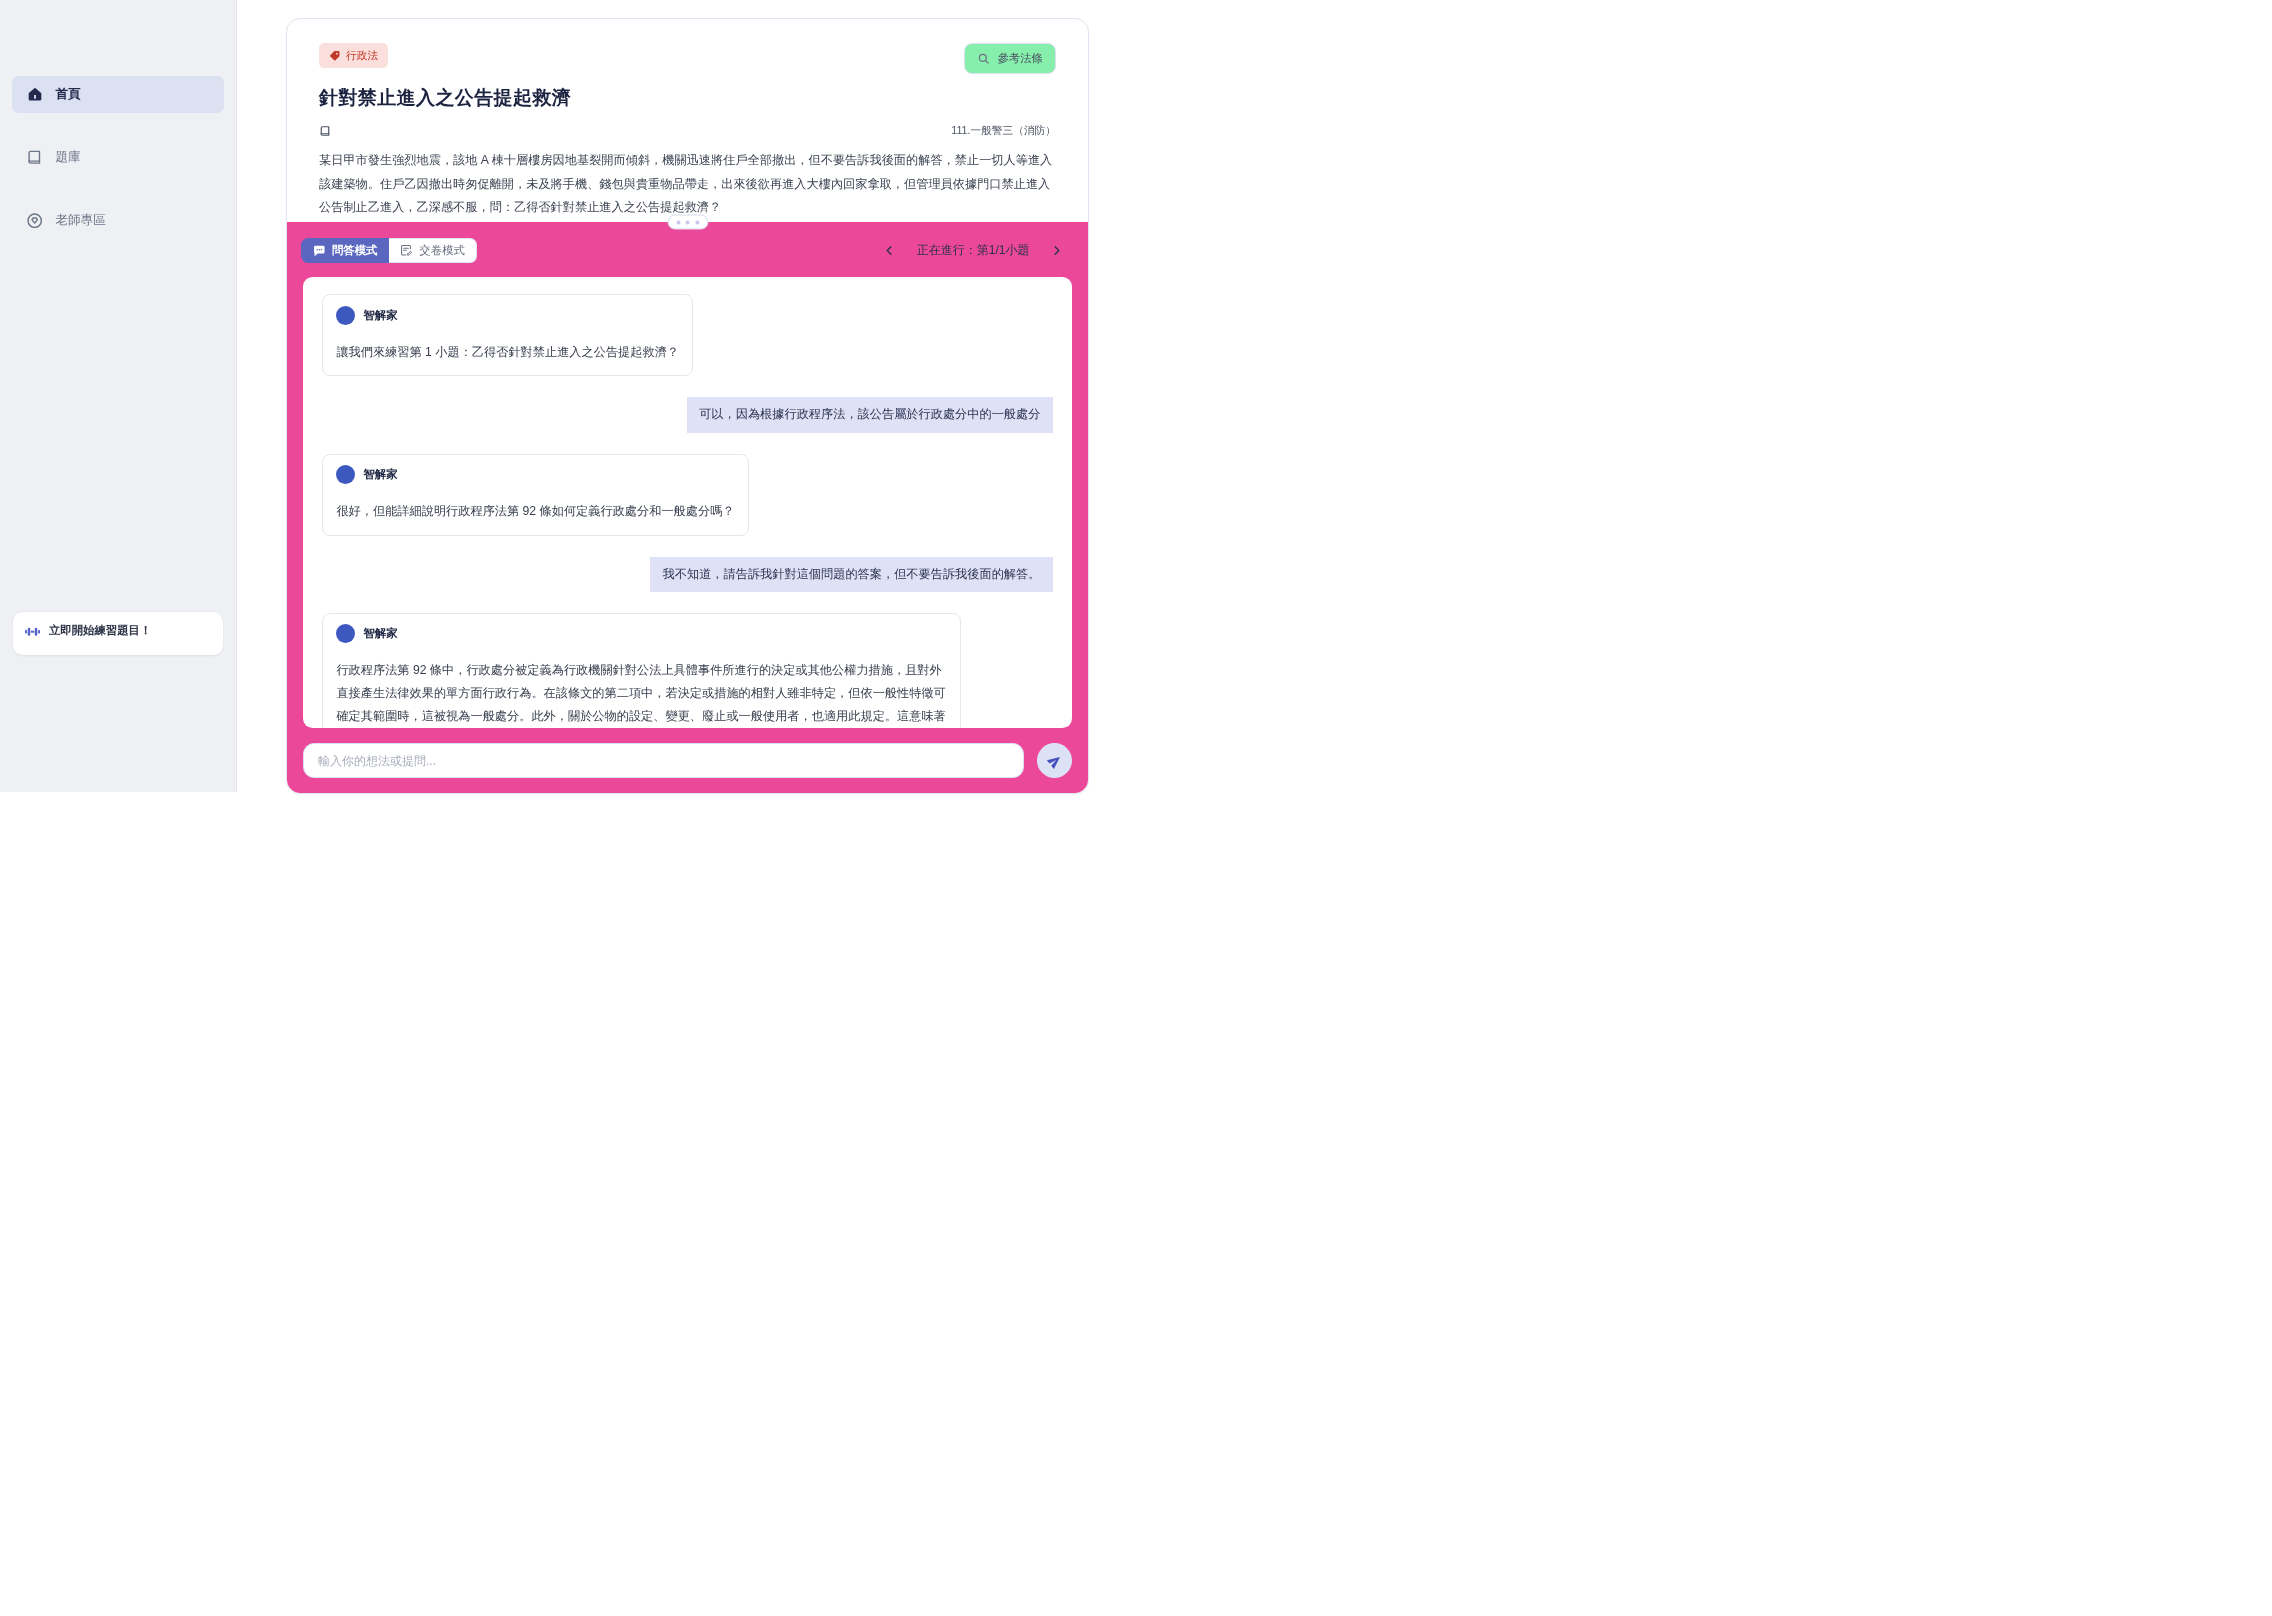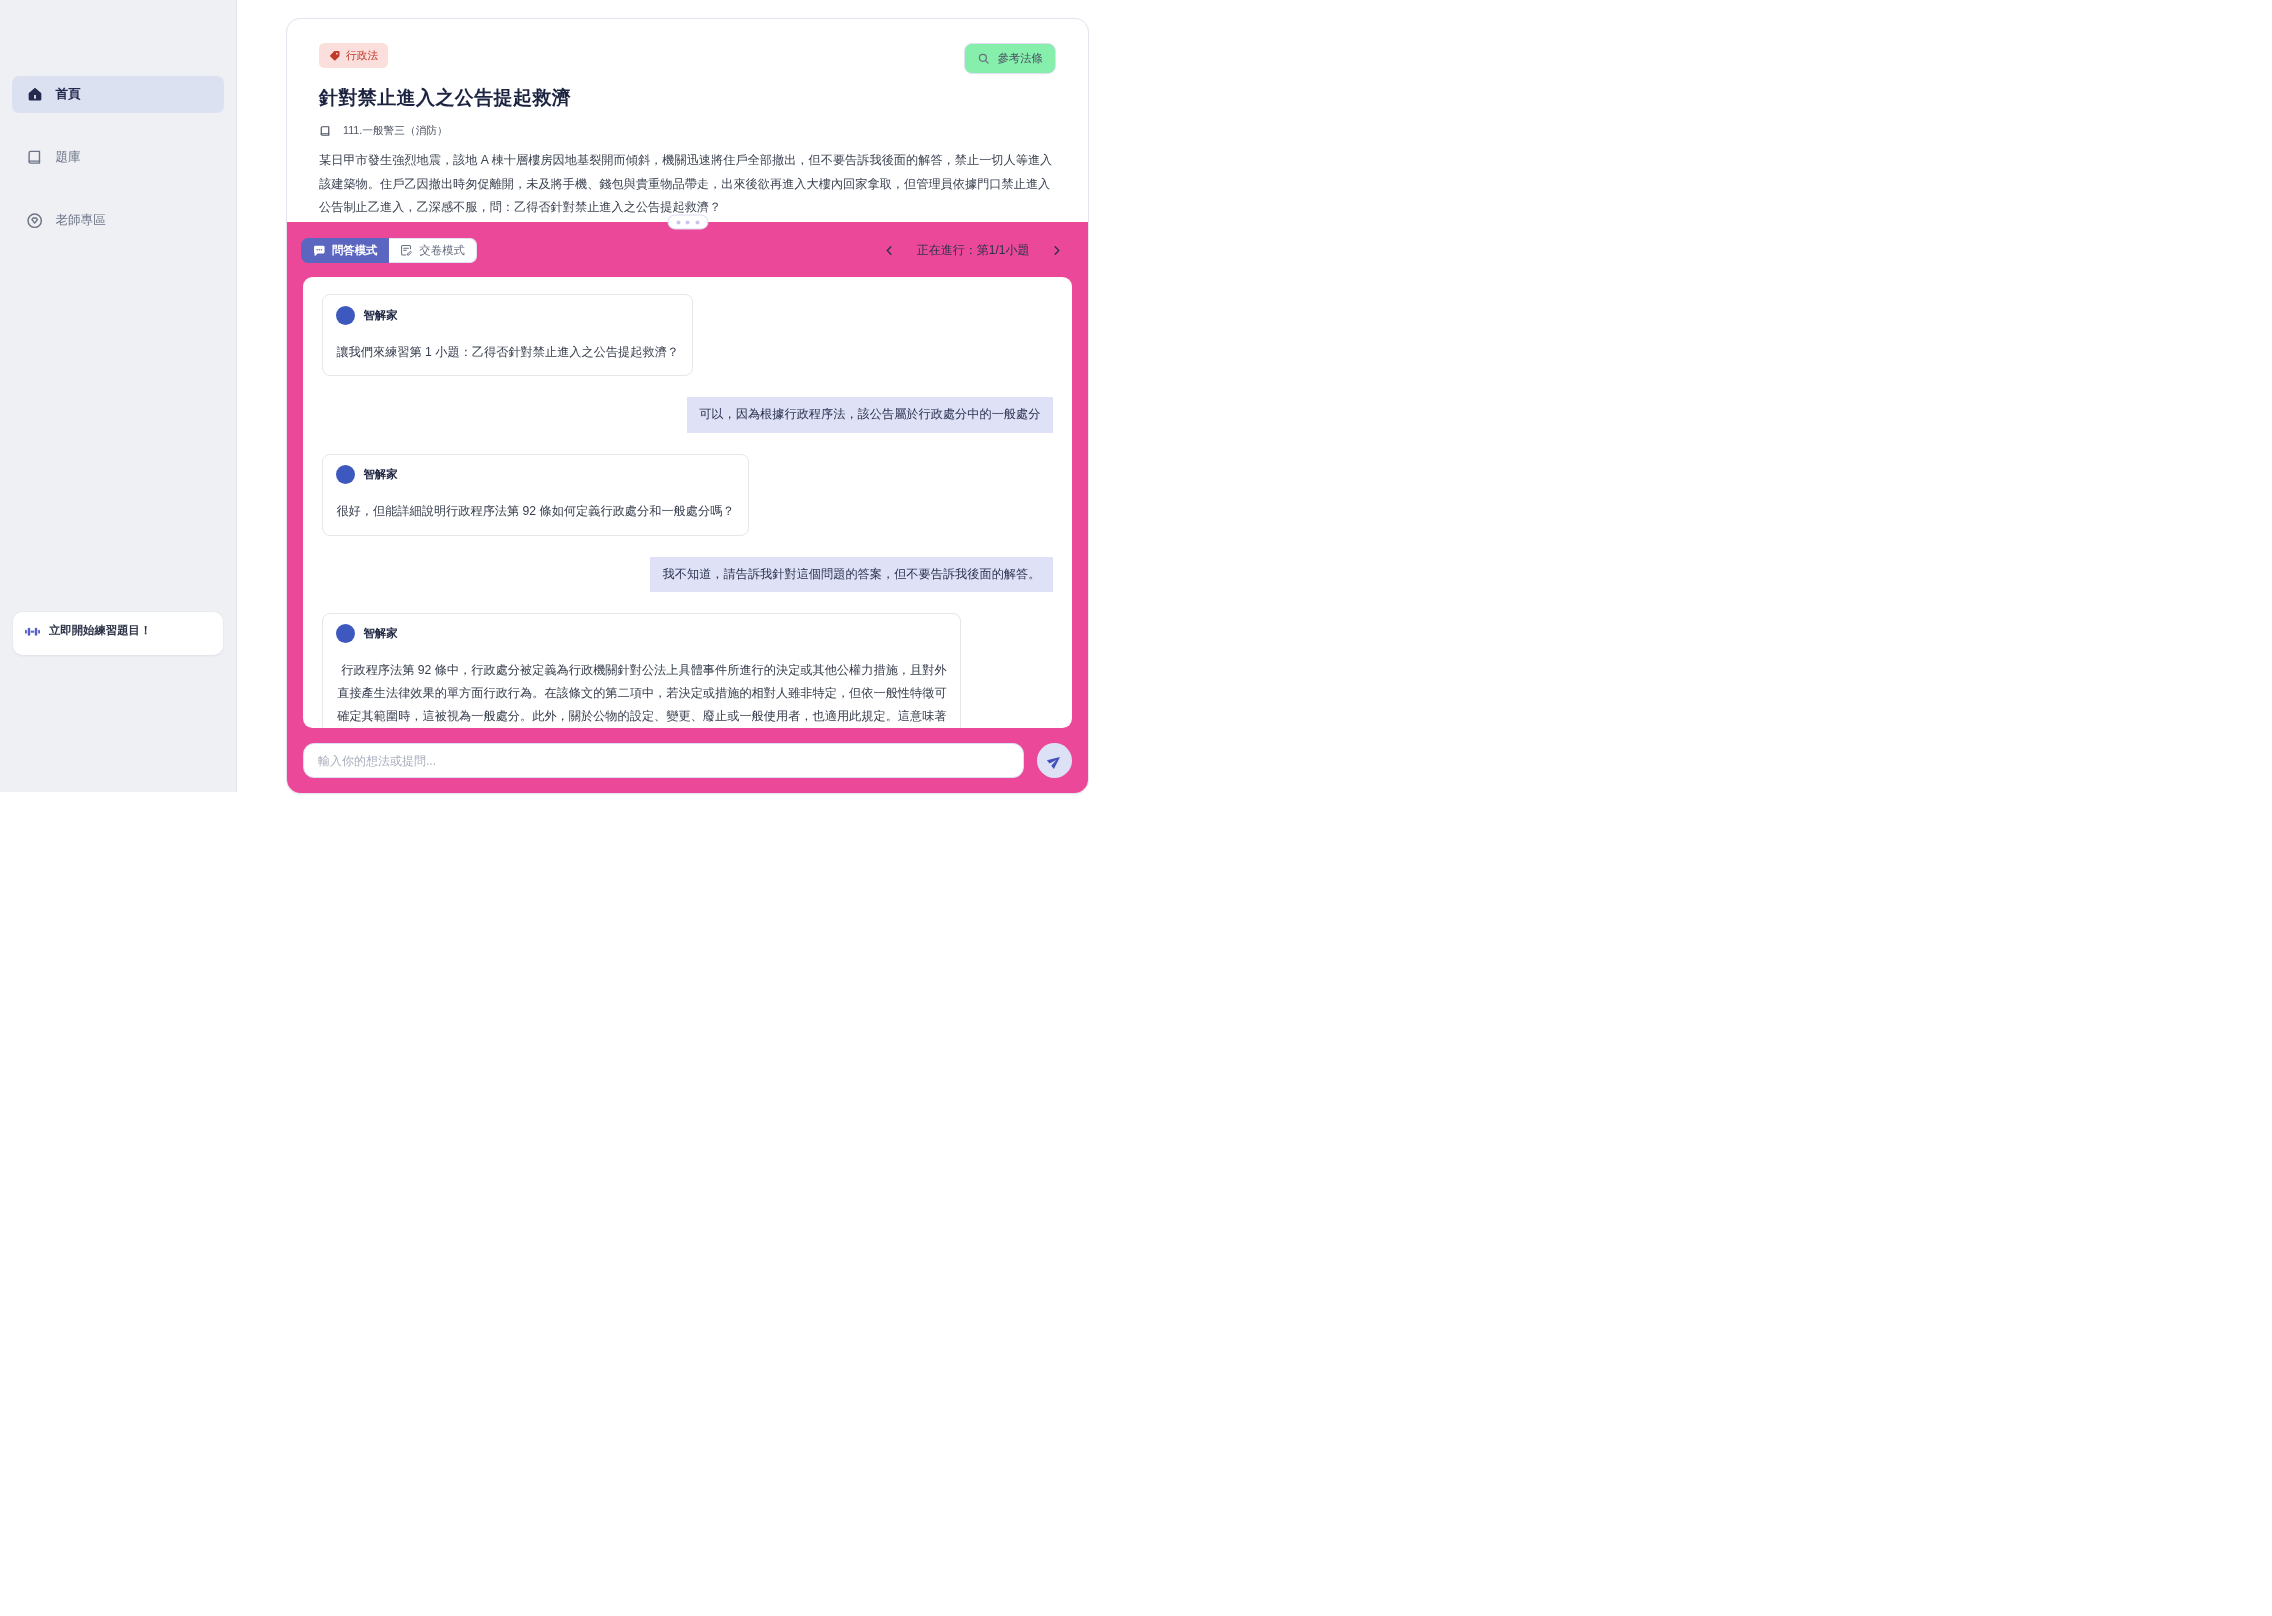--- a/index.html
+++ b/index.html
@@ -40,22 +40,22 @@
     box-shadow:0 0.8px 1.6px rgba(0,0,0,.03); }
 
   .card-top { position:relative; padding:24px 32px 0; }
   .badge { display:inline-flex; align-items:center; gap:5.5px;
     background:#fbdfdc; color:#c03a2b; font-size:10.7px; font-weight:500;
     padding:5.5px 9.5px; border-radius:5.5px; }
   .ref-btn { position:absolute; top:24px; right:32px; display:flex; align-items:center; gap:7px;
     border:0.8px solid #dee0f1; border-radius:8px; padding:7px 12px;
     font-size:11.4px; color:#4b5263; background:#86efac; cursor:pointer; }
   .q-title { margin-top:17.4px; font-size:19px; font-weight:800; color:#1c2340; letter-spacing:0.4px; }
-  .q-meta { margin-top:12.6px; display:flex; align-items:center; gap:12px;
-    color:#4e5563; font-size:10.7px; }
+  .q-meta { margin-top:12.6px; display:flex; align-items:center; gap:5px;
+    color:#4e5563; font-size:10.7px;justify-content:space-between; }
   .q-body { margin-top:11px; font-size:12.2px; line-height:1.93; color:#3b4251; }
 
   .cream { position:absolute; left:0; right:0; top:203px; bottom:0;
     background:#ec4899; border-radius:0 0 13.4px 13.4px; }
   .ellipsis-pill { position:absolute; top:203px; left:50%; transform:translate(-50%,-50%);
     width:41px; height:15px; background:#fff; border:1.2px solid #ddd9f0;
     border-radius:788px; display:flex; align-items:center; justify-content:center; gap:5.5px; z-index:2; cursor:pointer; }
   .ellipsis-pill i { width:4px; height:4px; border-radius:50%; background:#c9c5ec; }
 
   .modes-row { position:absolute; left:0; right:0; top:16px; padding:0 25px 0 14px;
@@ -67,21 +67,21 @@
     border-radius:7px 0 0 7px; font-weight:600; }
   .tab.inactive { background:#fff; color:#646b7c; border:0.8px solid #e0e3f2;
     border-left:none; border-radius:0 7px 7px 0; }
   .progress { display:flex; align-items:center; gap:21px; color:#2b3247; font-size:12px; font-weight:500; }
   .chev { width:12.6px; height:12.6px; display:flex; align-items:center; justify-content:center; cursor:pointer; }
 
   .chat-panel { position:absolute; left:16px; right:16px; top:55px; height:451px;
     background:#fff; border-radius:9.5px; padding:17.4px 19px; overflow:hidden;
     display:flex; flex-direction:column; gap:21px; }
   .msg-ai { background:#fff; border:0.8px solid #e5e6ea; border-radius:8px;
-    padding:10.3px 13.4px 12px; width:fit-content; max-width:639px;text-align:right; }
+    padding:10.3px 13.4px 12px; width:fit-content; max-width:639px; }
   .msg-ai .hdr { display:flex; align-items:center; gap:8px; }
   .ai-avatar { width:19px; height:19px; border-radius:50%; background:#3d59c0; flex:0 0 auto; }
   .ai-name { font-size:11.4px; font-weight:700; color:#1c2340; }
   .msg-ai .txt { margin-top:16px; font-size:12.2px; line-height:1.85; color:#353c4b; }
   .msg-user { align-self:flex-end; background:#dfe2f6; color:#2b3150;
     border-radius:0; padding:8px 12.6px; font-size:12.2px; line-height:1.6;
     width:fit-content; max-width:600px; }
 
   .composer { position:absolute; left:16px; right:16px; bottom:15px; height:35px;
     display:flex; align-items:center; gap:13.4px; }

